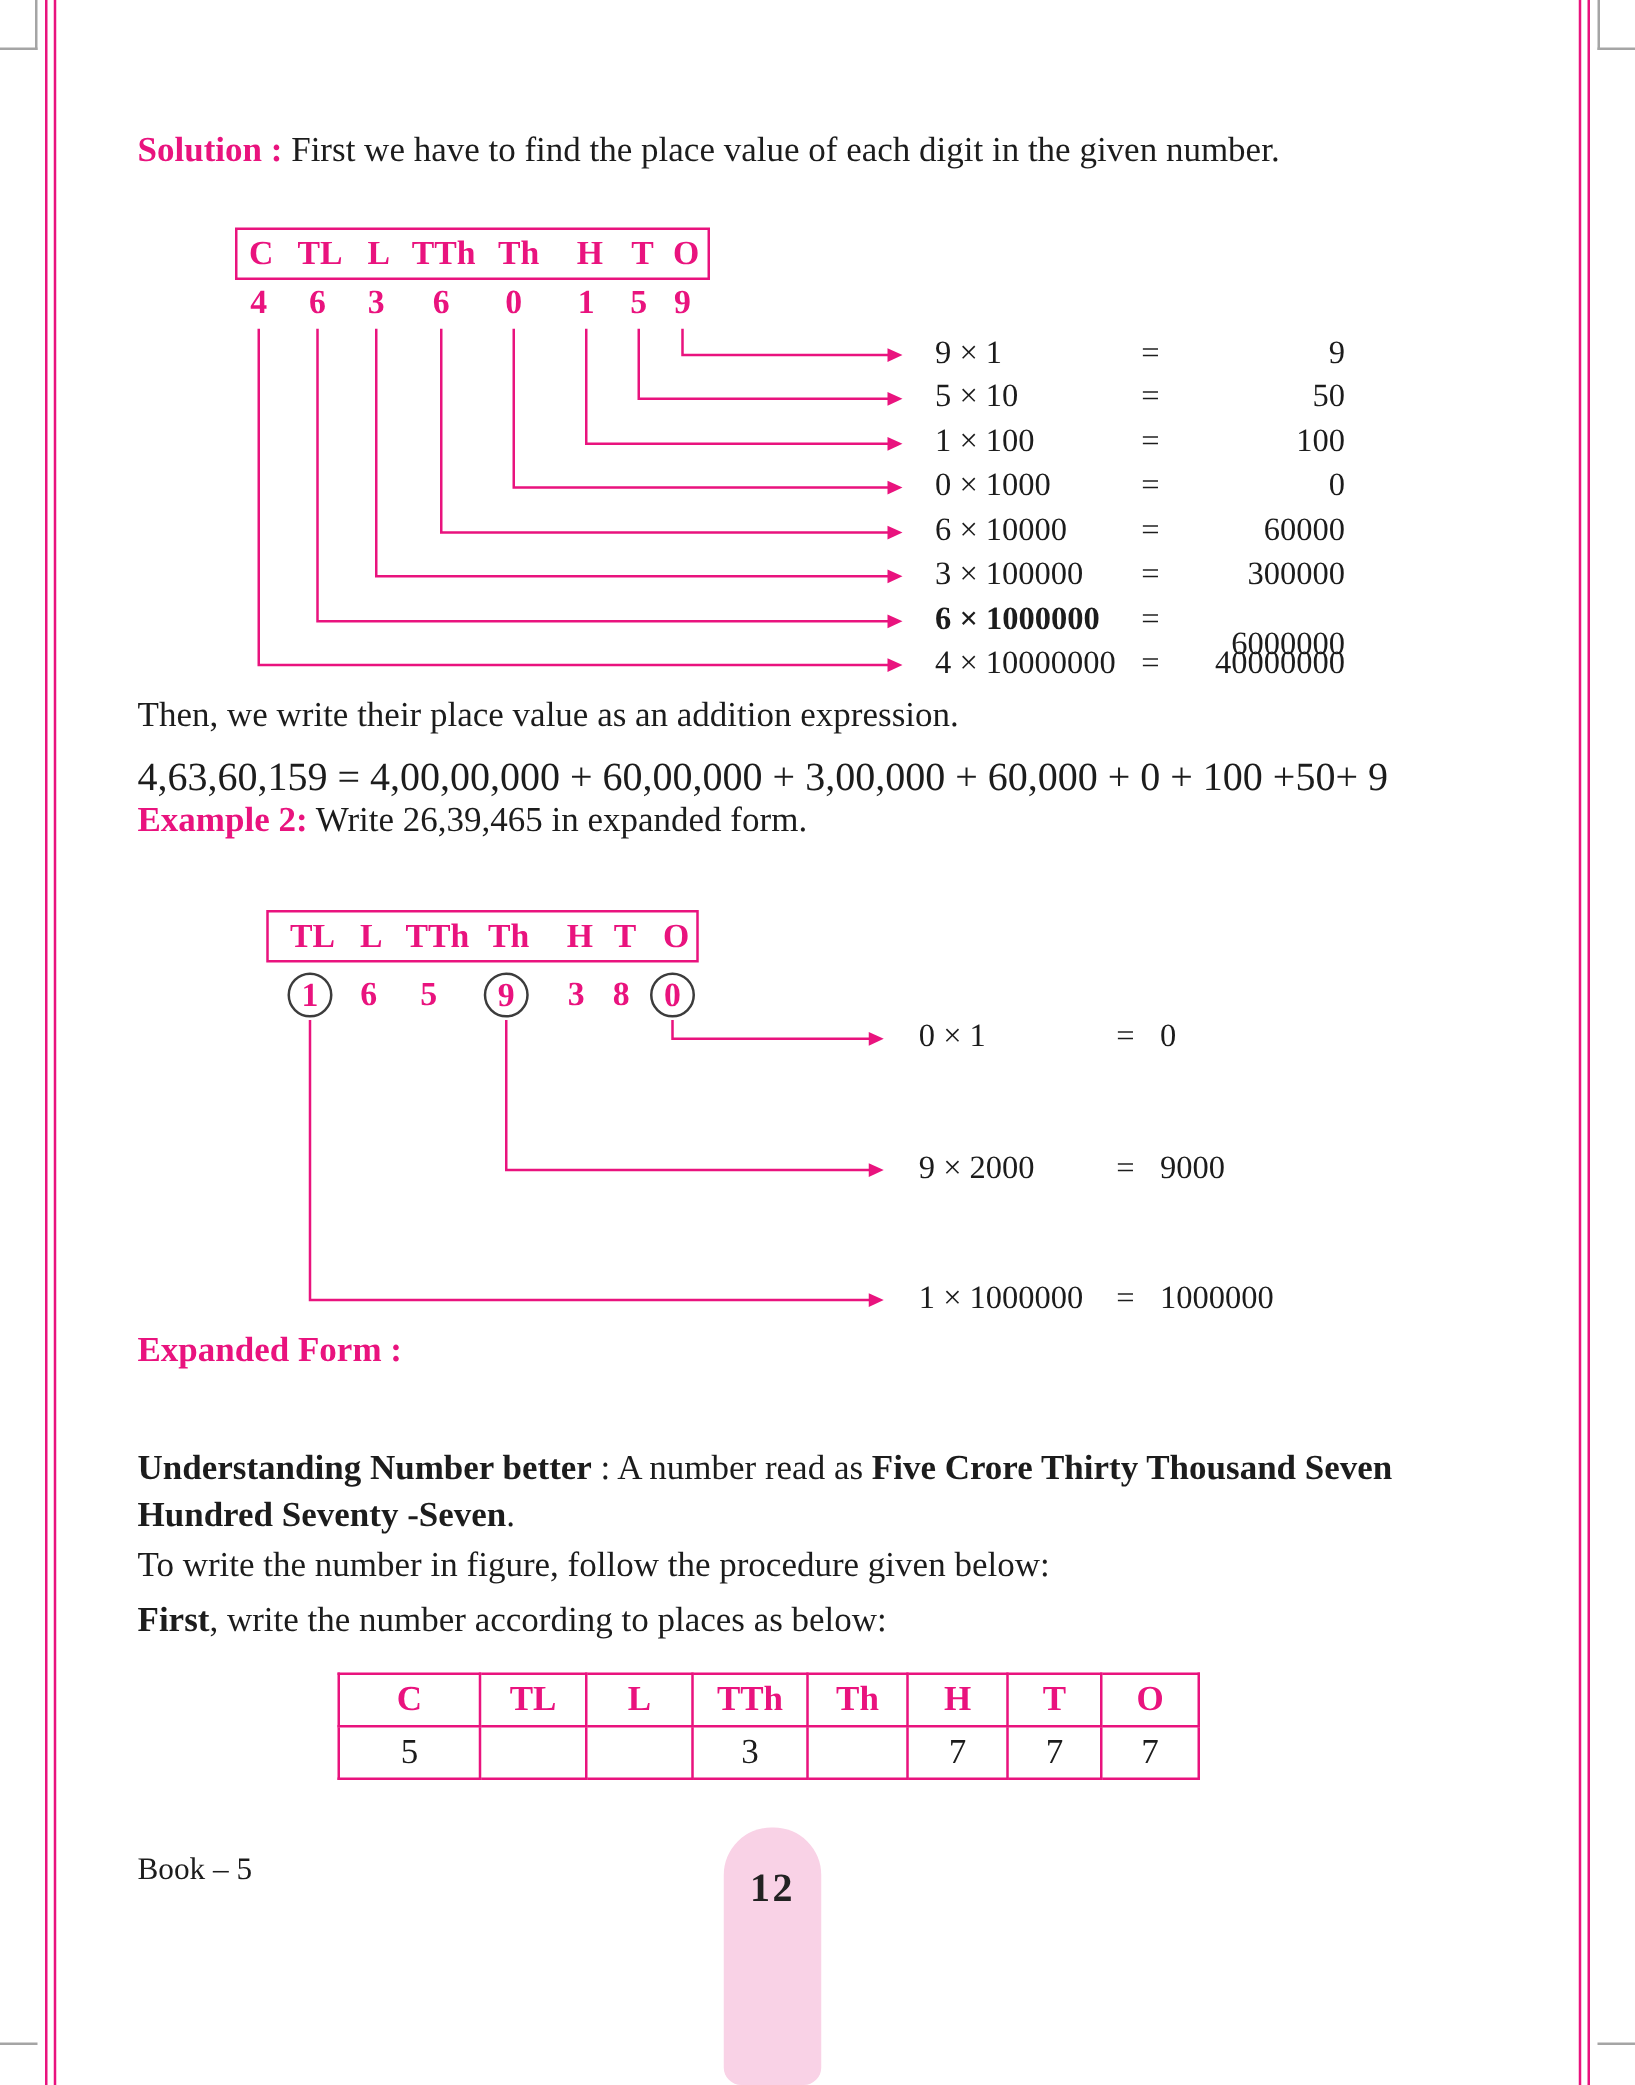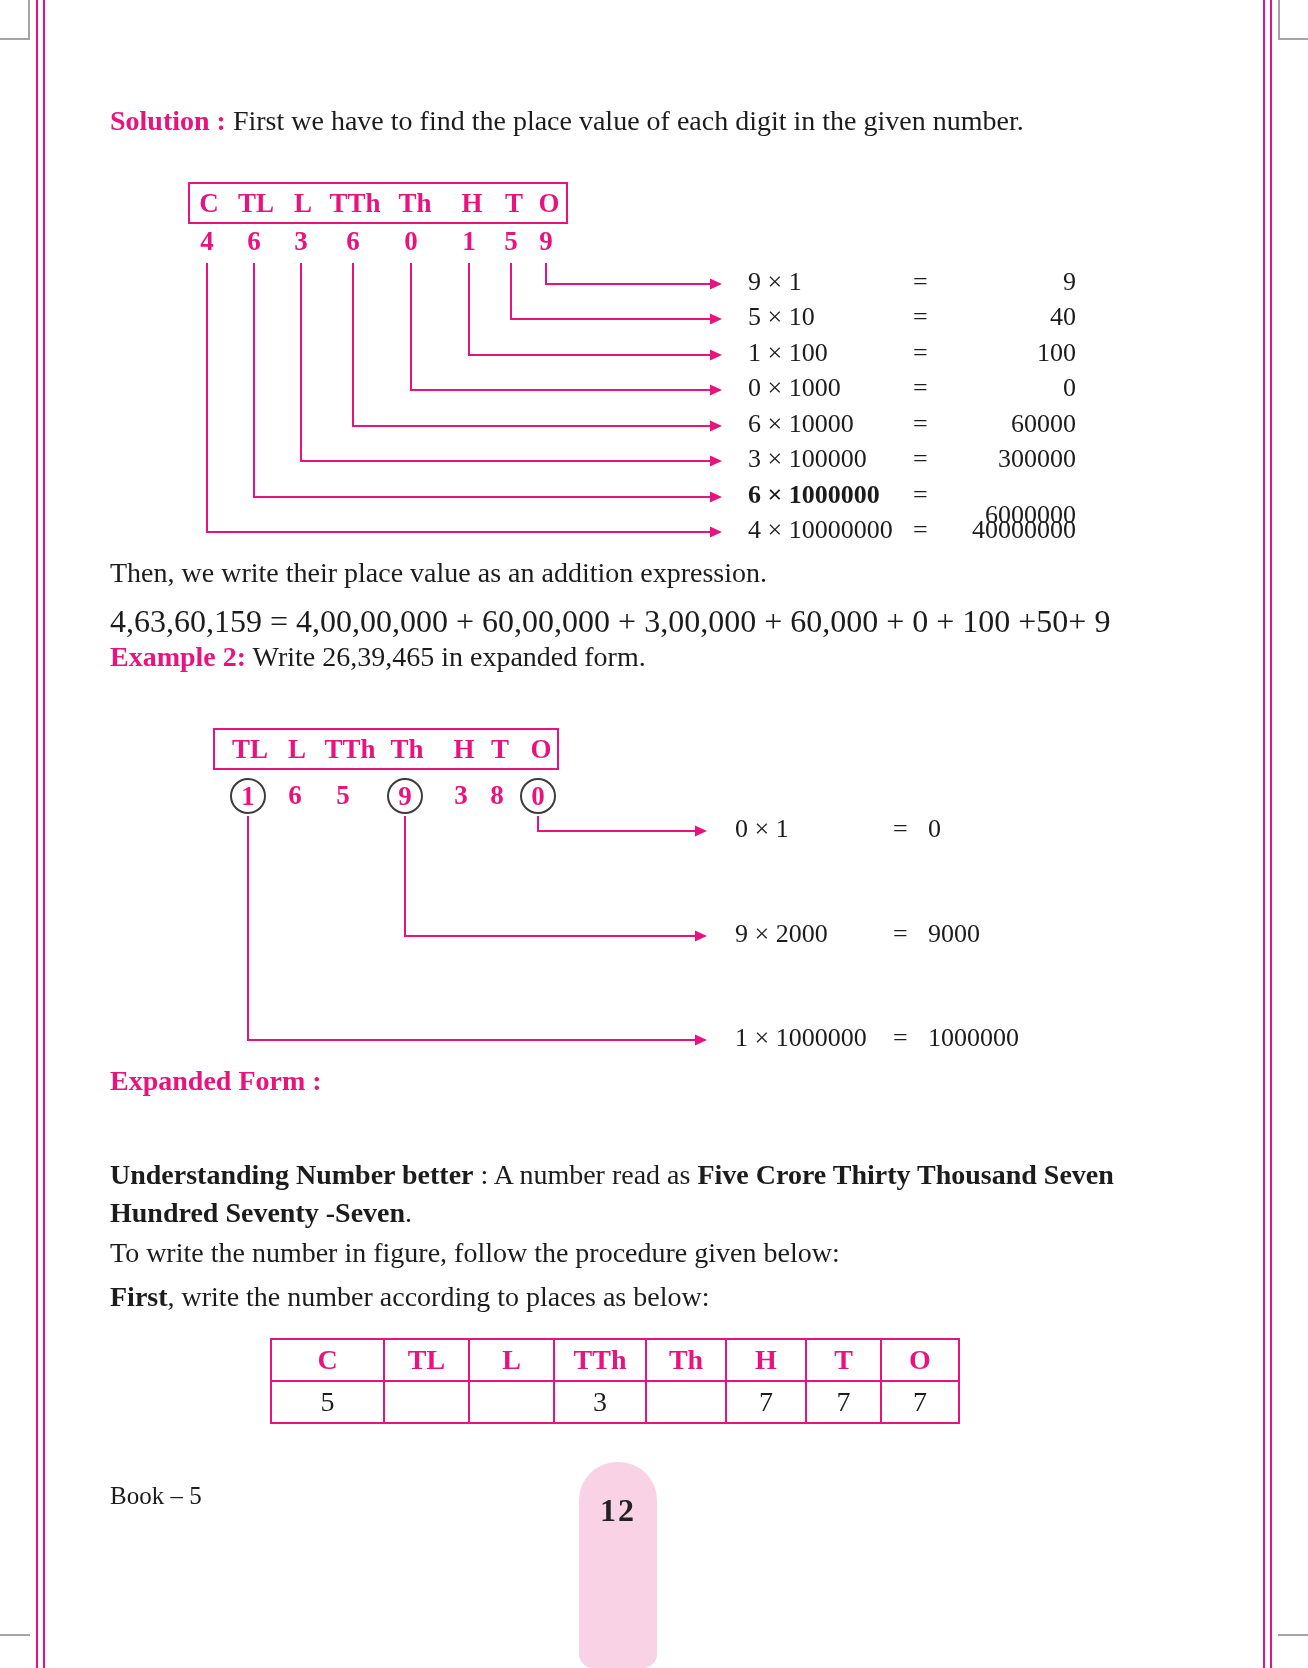--- a/index.html
+++ b/index.html
@@ -137,21 +137,21 @@
       <span class="pv-digit" style="left: 469px; top: 226px;">1</span>
       <span class="pv-digit" style="left: 511px; top: 226px;">5</span>
       <span class="pv-digit" style="left: 546px; top: 226px;">9</span>
     </div>
   <div class="layer" id="rows1">
       <span class="d-expr" style="left: 748px; top: 267px;">9 × 1</span>
       <span class="d-eq" style="left: 913px; top: 267px;">=</span>
       <span class="d-val" style="right: 232px; top: 267px;">9</span>
       <span class="d-expr" style="left: 748px; top: 302px;">5 × 10</span>
       <span class="d-eq" style="left: 913px; top: 302px;">=</span>
-      <span class="d-val" style="right: 232px; top: 302px;">40</span>
+      <span class="d-val" style="right: 232px; top: 302px;">50</span>
       <span class="d-expr" style="left: 748px; top: 338px;">1 × 100</span>
       <span class="d-eq" style="left: 913px; top: 338px;">=</span>
       <span class="d-val" style="right: 232px; top: 338px;">100</span>
       <span class="d-expr" style="left: 748px; top: 373px;">0 × 1000</span>
       <span class="d-eq" style="left: 913px; top: 373px;">=</span>
       <span class="d-val" style="right: 232px; top: 373px;">0</span>
       <span class="d-expr" style="left: 748px; top: 409px;">6 × 10000</span>
       <span class="d-eq" style="left: 913px; top: 409px;">=</span>
       <span class="d-val" style="right: 232px; top: 409px;">60000</span>
       <span class="d-expr" style="left: 748px; top: 444px;">3 × 100000</span>

